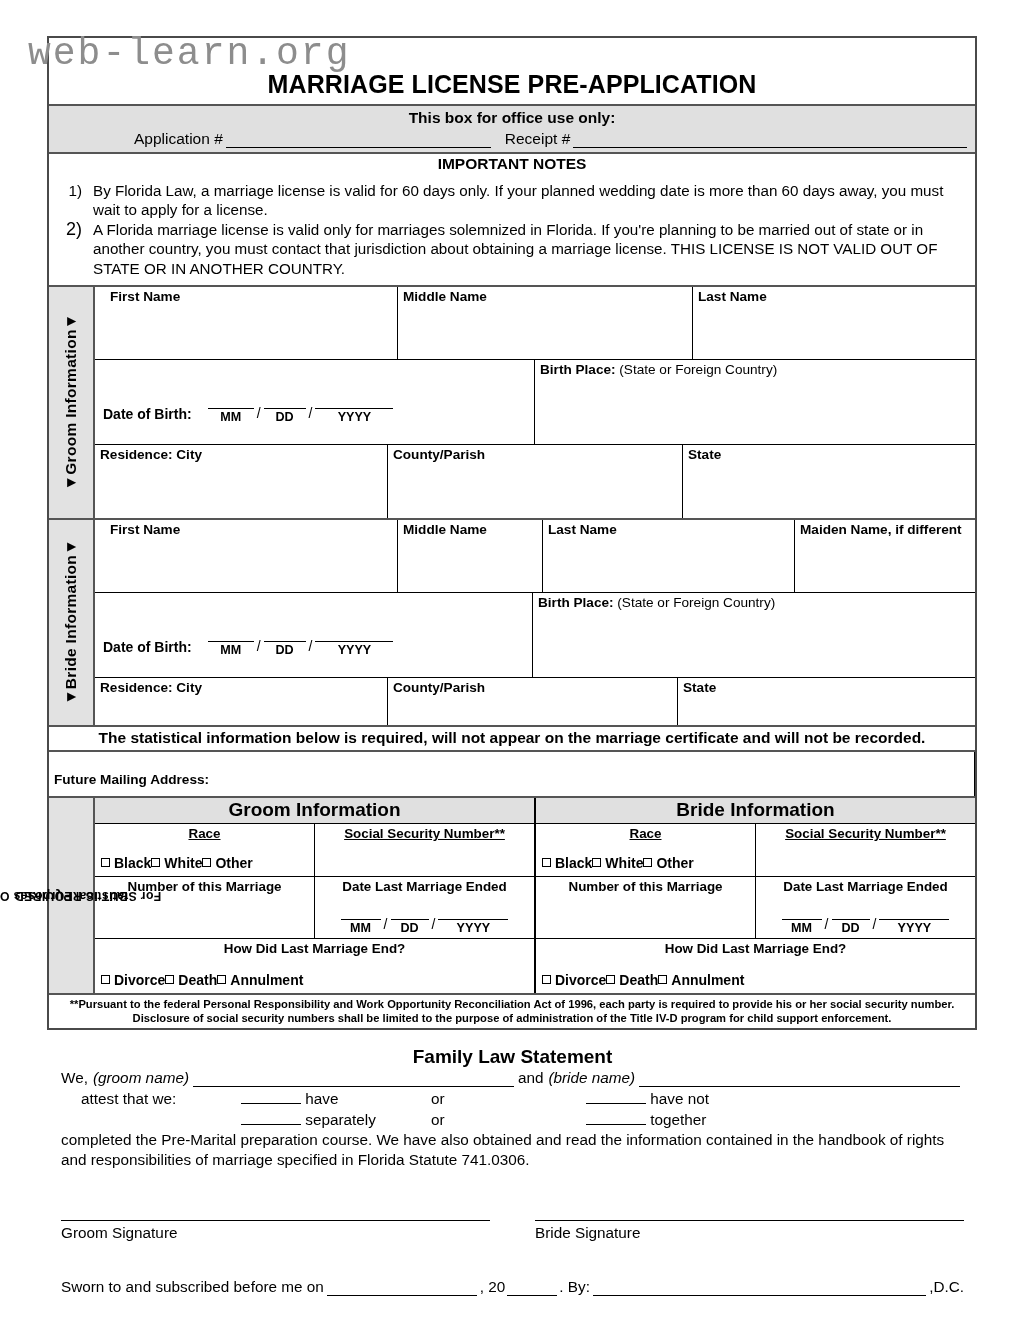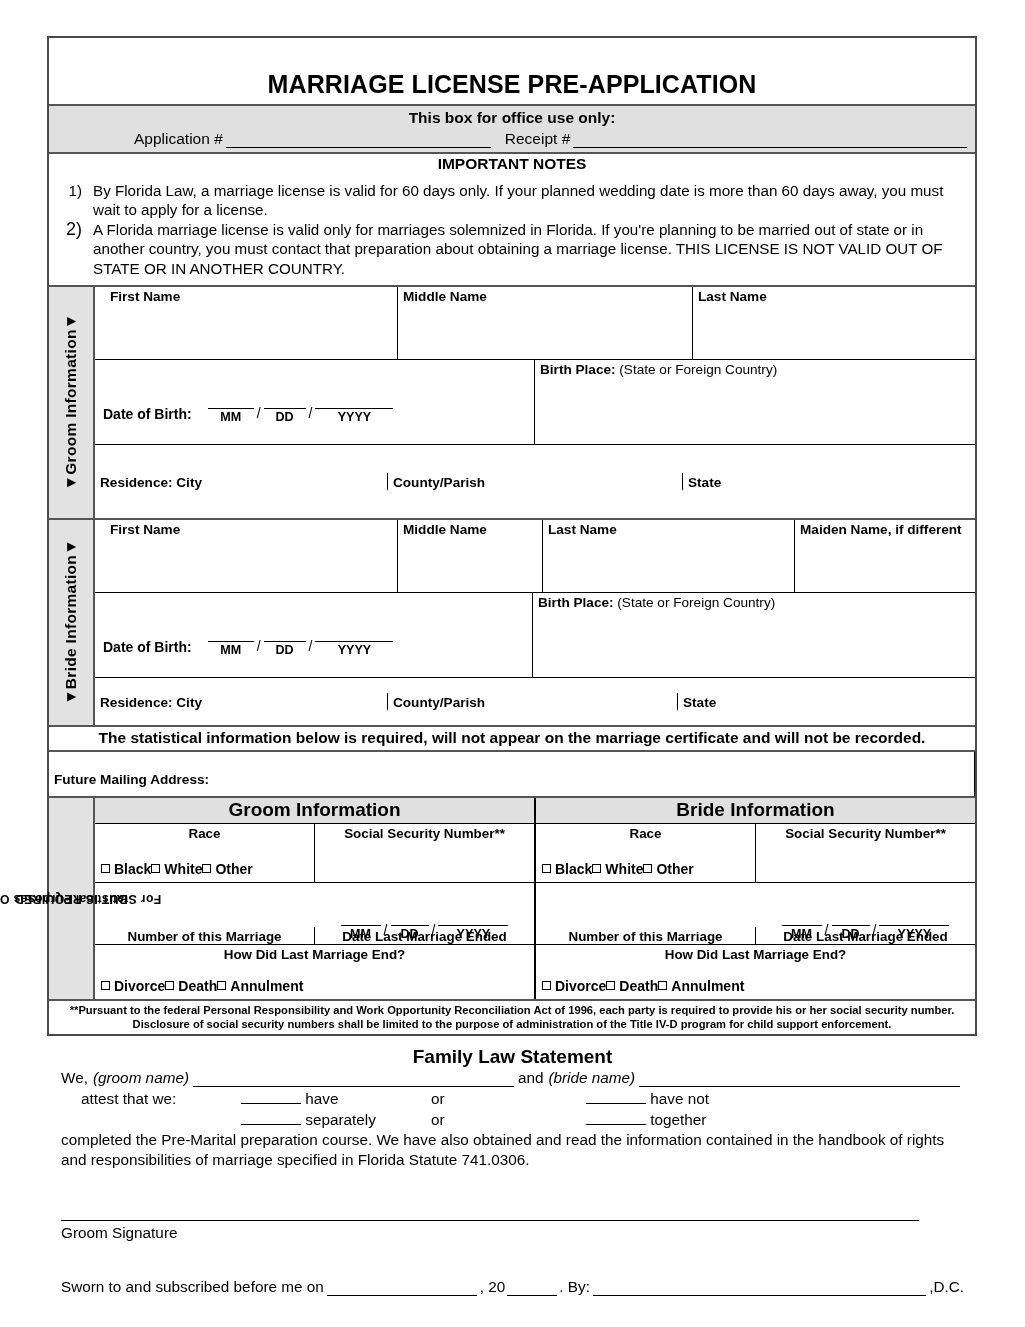--- a/index.html
+++ b/index.html
@@ -86,21 +86,21 @@
   .pbody { flex: 1; }
   .prow { display: flex; }
   .prow + .prow { border-top: 1.6px solid #000; }
   .cell { border-right: 1.6px solid #000; padding: 2px 0 0 5px; position: relative; }
   .cell:last-child { border-right: none; }
   .cell .clabel { font-size: 13.6px; font-weight: bold; }
   .cell .clabel .norm { font-weight: normal; }
 
   .r-names { height: 72px; margin-left: 10px; }
   .r-dob   { height: 85px; }
-  .r-res   { height: 74px; align-items: center; }
+  .r-res   { height: 74px; }
 
   
   .dob {
     position: absolute; left: 8px; bottom: 20px;
     display: flex; align-items: flex-end; font-size: 14px; font-weight: bold;
   }
   .dob .dlab { padding-bottom: 2px; margin-right: 16px; }
   .dseg { display: flex; flex-direction: column; align-items: center; }
   .dseg .line { border-bottom: 1.6px solid #000; height: 15px; }
   .dseg .cap { font-size: 12.6px; font-weight: bold; margin-top: 1px; }
@@ -128,22 +128,22 @@
     background: #e0e0e0; text-align: center;
     font-size: 19px; font-weight: bold;
     border-bottom: 1.6px solid #000;
     padding: 1px 0 2px 0;
   }
   .srow { display: flex; border-bottom: 1.6px solid #000; }
   .srow:last-child { border-bottom: none; }
   .sc { flex: 1; position: relative; }
   .sc.b { border-right: 1.6px solid #000; }
   .sc .ch { text-align: center; font-size: 13.4px; font-weight: bold; padding: 2px 0 0 0; }
-  .r-race { height: 59px; }
-  .r-num  { height: 62px; align-items: flex-end; }
+  .r-race { height: 53px; text-decoration: underline; }
+  .r-num  { height: 62px; }
   .r-end  { height: 54px; }
   .cbrow {
     position: absolute; left: 0; right: 0; bottom: 5px;
     display: flex; justify-content: flex-start;
     font-size: 14px; font-weight: bold;
   }
   .cbrow.pad { padding: 0 6px; }
   .cb { display: inline-flex; align-items: center; white-space: nowrap; }
   .cbx {
     display: inline-block; width: 9px; height: 9px;
@@ -186,20 +186,21 @@
   .sworn .t { white-space: nowrap; }
   .bl-a { width: 150px; border-bottom: 1.6px solid #000; height: 16px; margin: 0 3px; }
   .bl-b { width: 50px; border-bottom: 1.6px solid #000; height: 16px; margin: 0 2px; }
   .bl-c { flex: 1; border-bottom: 1.6px solid #000; height: 16px; margin: 0 3px; }
 </style>
 </head>
 <body>
 
 <div class="page">
 
+  <div class="watermark">web-learn.org</div>
 
   <div class="doc">
 
     <div class="title-box">
       <h1>MARRIAGE LICENSE PRE-APPLICATION</h1>
     </div>
 
     <div class="office">
       <div class="hdr">This box for office use only:</div>
       <div class="row">
@@ -211,21 +212,21 @@
     </div>
 
     <div class="notes">
       <h2>IMPORTANT NOTES</h2>
       <div class="note">
         <span class="num">1)</span>
         <span class="txt">By Florida Law, a marriage license is valid for 60 days only. If your planned wedding date is more than 60 days away, you must wait to apply for a license.</span>
       </div>
       <div class="note">
         <span class="num big">2)</span>
-        <span class="txt">A Florida marriage license is valid only for marriages solemnized in Florida. If you're planning to be married out of state or in another country, you must contact that preparation about obtaining a marriage license. THIS LICENSE IS NOT VALID OUT OF STATE OR IN ANOTHER COUNTRY.</span>
+        <span class="txt">A Florida marriage license is valid only for marriages solemnized in Florida. If you're planning to be married out of state or in another country, you must contact that jurisdiction about obtaining a marriage license. THIS LICENSE IS NOT VALID OUT OF STATE OR IN ANOTHER COUNTRY.</span>
       </div>
     </div>
 
     <div class="person">
       <div class="side">
         <span>▼Groom Information▼</span>
       </div>
       <div class="pbody">
         <div class="prow r-names">
           <div class="cell" style="width:293px">
@@ -519,20 +520,24 @@
         <span class="col-c"><span class="blank-sm"></span> <span>together</span></span>
       </div>
       <div class="fl-para">completed the Pre-Marital preparation course. We have also obtained and read the information contained in the handbook of rights and responsibilities of marriage specified in Florida Statute 741.0306.</div>
     </div>
 
     <div class="sigs">
       <div class="sig">
         <div class="sline"></div>
         <div class="scap">Groom Signature</div>
       </div>
+      <div class="sig">
+        <div class="sline"></div>
+        <div class="scap">Bride Signature</div>
+      </div>
     </div>
 
     <div class="sworn">
       <span class="t">Sworn to and subscribed before me on</span>
       <span class="bl-a"></span>
       <span class="t">, 20</span>
       <span class="bl-b"></span>
       <span class="t">. By:</span>
       <span class="bl-c"></span>
       <span class="t">,D.C.</span>

